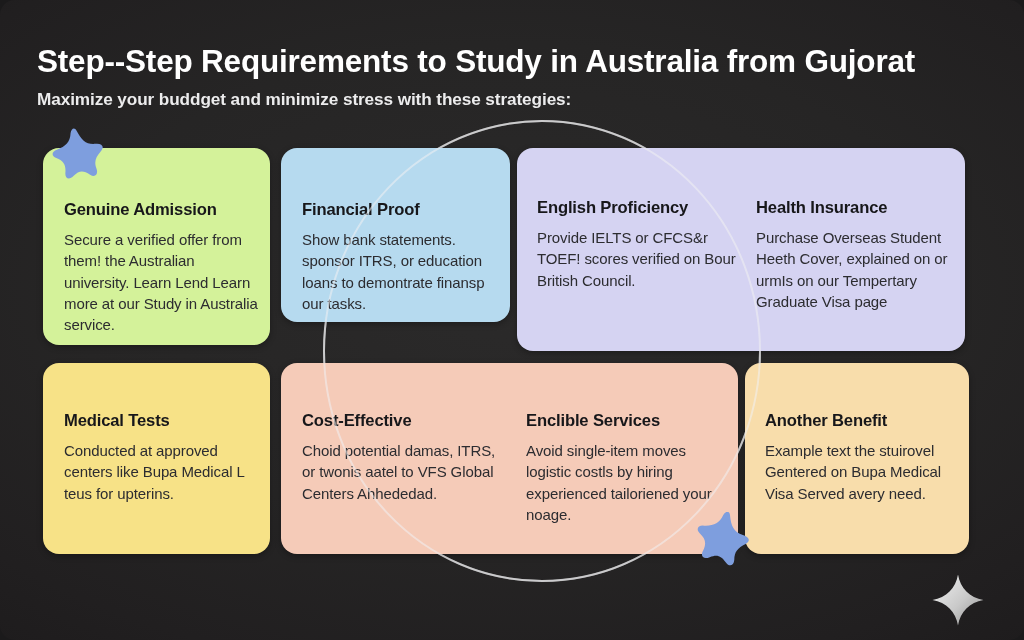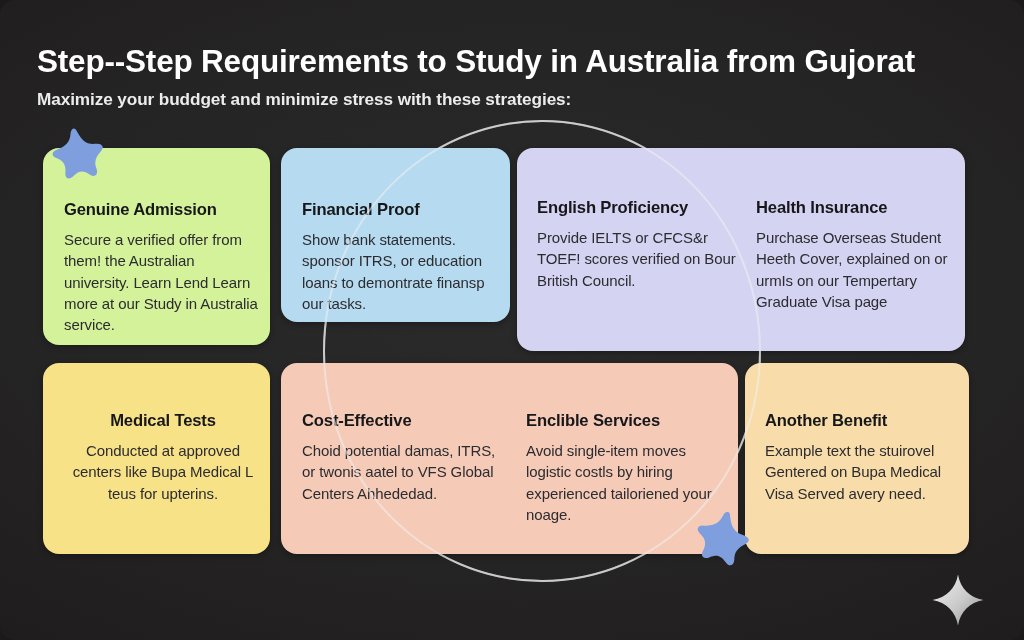--- a/index.html
+++ b/index.html
@@ -129,21 +129,21 @@
         <div class="block" style="left: 20px; top: 50px; width: 200px;">
           <h3 class="block-title">English Proficiency</h3>
           <p class="block-body">Provide IELTS or CFCS&amp;r TOEF! scores verified on Bour British Council.</p>
         </div>
         <div class="block" style="left: 239px; top: 50px; width: 200px;">
           <h3 class="block-title">Health Insurance</h3>
           <p class="block-body">Purchase Overseas Student Heeth Cover, explained on or urmIs on our Tempertary Graduate Visa page</p>
         </div>
       </div>
       <div class="panel" style="left: 43px; top: 363px; width: 227px; height: 191px; background: rgb(247, 226, 135);">
-        <div class="block" style="left: 21px; top: 48px; width: 198px; text-align: center;">
+        <div class="block" style="left: 21px; top: 48px; width: 198px;">
           <h3 class="block-title">Medical Tests</h3>
           <p class="block-body">Conducted at approved centers like Bupa Medical L teus for upterins.</p>
         </div>
       </div>
       <div class="panel" style="left: 281px; top: 363px; width: 457px; height: 191px; background: rgb(245, 203, 184);">
         <div class="block" style="left: 21px; top: 48px; width: 200px;">
           <h3 class="block-title">Cost-Effective</h3>
           <p class="block-body">Choid potential damas, ITRS, or twonis aatel to VFS Global Centers Ahhededad.</p>
         </div>
         <div class="block" style="left: 245px; top: 48px; width: 200px;">

